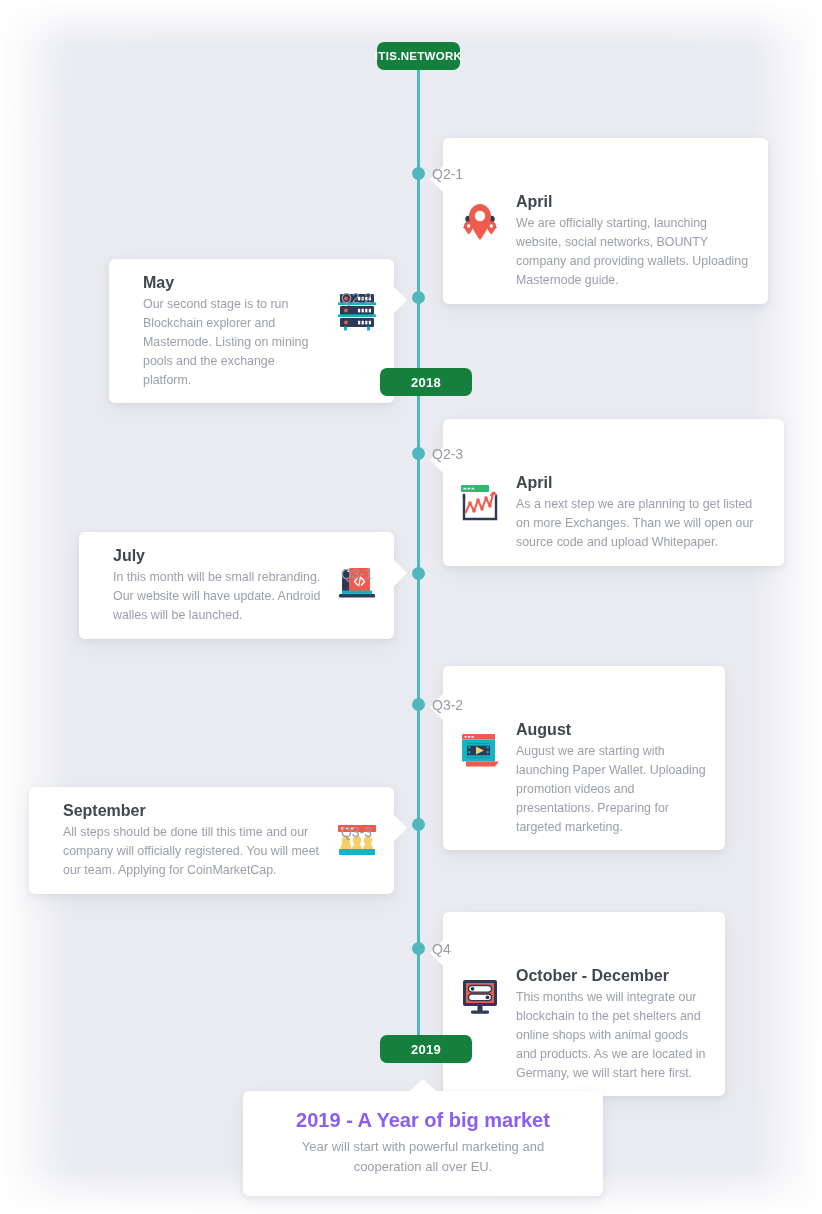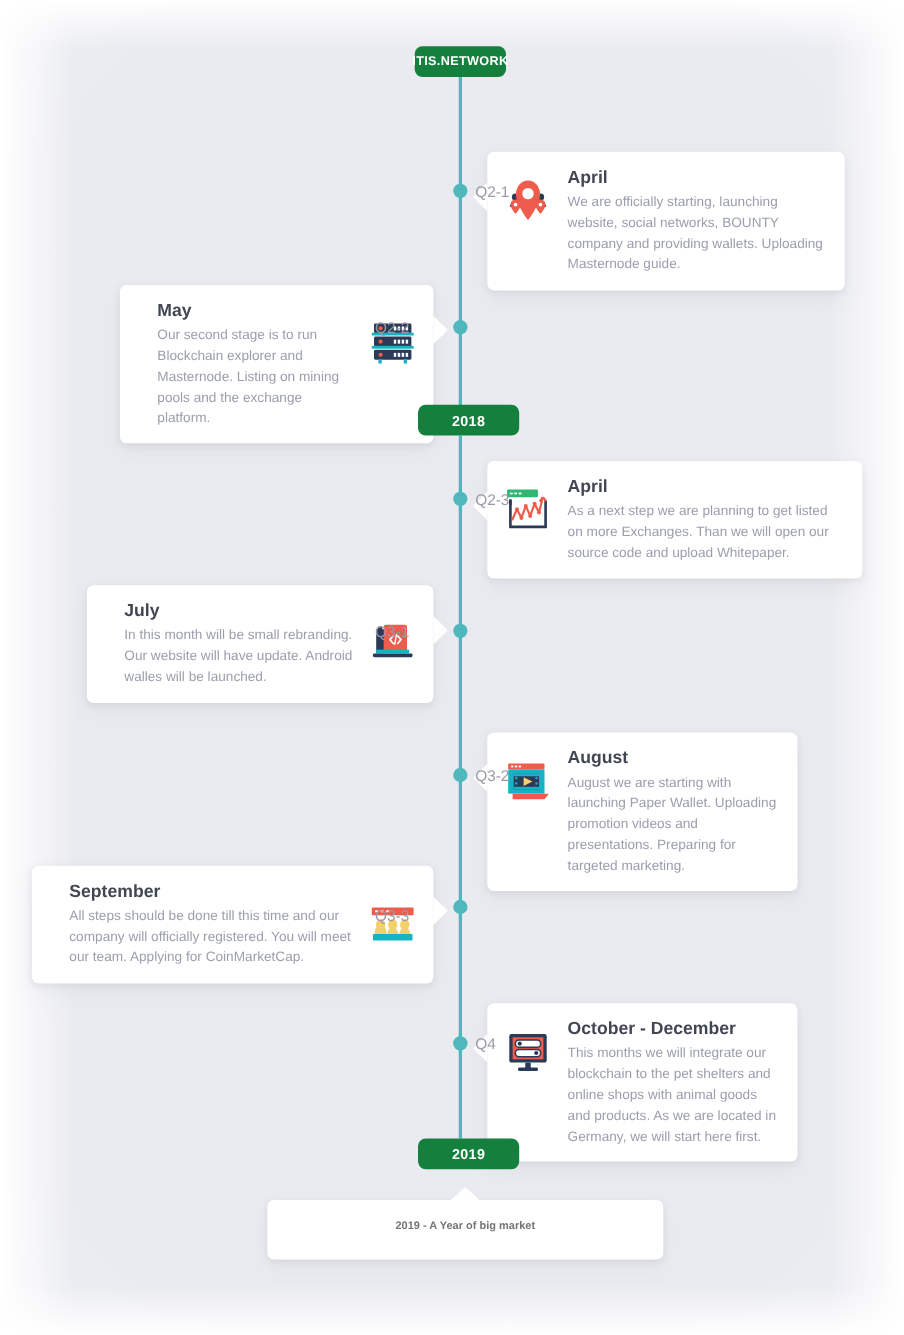--- a/index.html
+++ b/index.html
@@ -126,21 +126,21 @@
     margin-bottom: 3px;
     line-height: 1.2;
   }
   .card-body {
     font-size: 12.4px;
     line-height: 1.52;
     color: #9b9fad;
   }
 
   
-  .card.side-right .card-inner { flex-direction: row; }
+  .card.side-right .card-inner { flex-direction: row; margin-top: 40px; }
   .card.side-right .card-icon { margin-right: 13px; margin-top: 6px; }
 
   
   .card.side-left .card-inner { flex-direction: row; }
   .card.side-left .card-icon { margin-left: 13px; margin-top: 14px; order: 2; }
   .card.side-left .card-text { order: 1; }
 
   
   .arrow {
     position: absolute;
@@ -175,23 +175,23 @@
     width: 360px;
     background: #ffffff;
     border-radius: 6px;
     box-shadow: 0 2px 6px rgba(120,125,145,0.13),
                 0 8px 20px rgba(120,125,145,0.07);
     padding: 18px 24px 20px;
     text-align: center;
     z-index: 5;
   }
   .final-title {
-    font-size: 10px;
+    font-size: 20px;
     font-weight: bold;
-    color: #737373;
+    color: #8b5cf6;
     margin-bottom: 5px;
   }
   .final-body {
     font-size: 13px;
     line-height: 1.5;
     color: #9b9fad;
   }
 </style>
 </head>
 <body>
@@ -411,20 +411,21 @@
       <div class="card-text">
         <div class="card-title">October - December</div>
         <div class="card-body">This months we will integrate our blockchain to the pet shelters and online shops with animal goods and products. As we are located in Germany, we will start here first.</div>
       </div>
     </div>
   </div>
 
   <div class="final-card">
     <div class="arrow to-up"></div>
     <div class="final-title">2019 - A Year of big market</div>
+    <div class="final-body">Year will start with powerful marketing and cooperation all over EU.</div>
   </div>
 
   <div class="bg-fade-l"></div>
   <div class="bg-fade-r"></div>
   <div class="bg-fade-t"></div>
   <div class="bg-fade-b"></div>
 
 </div>
 
 </body></html>

